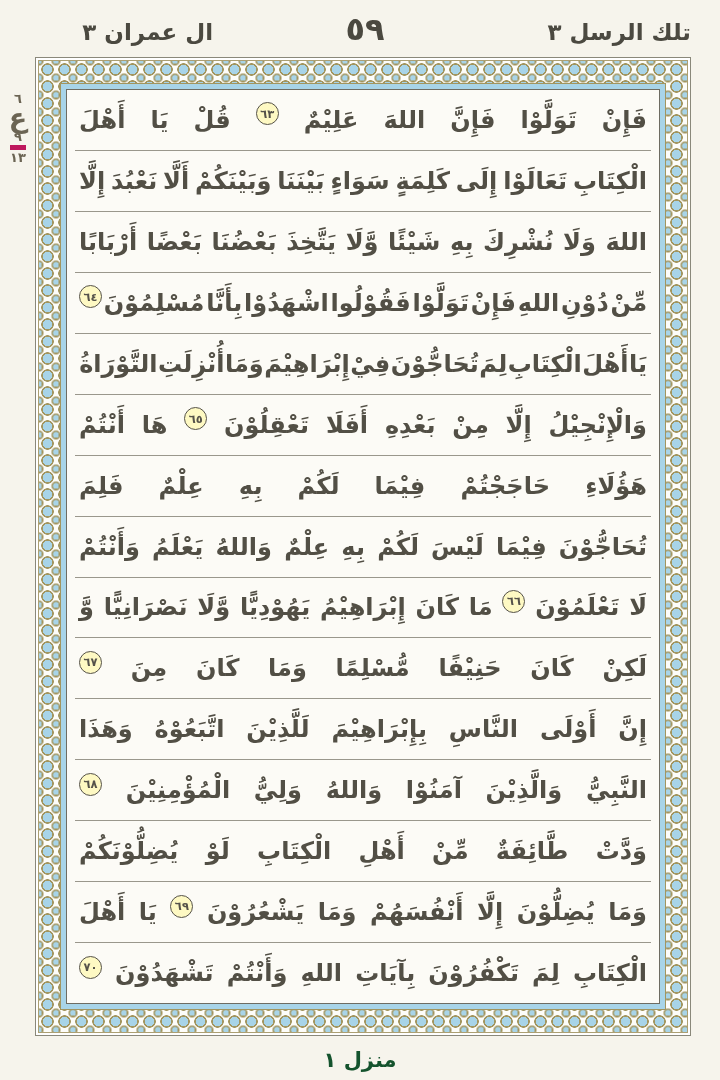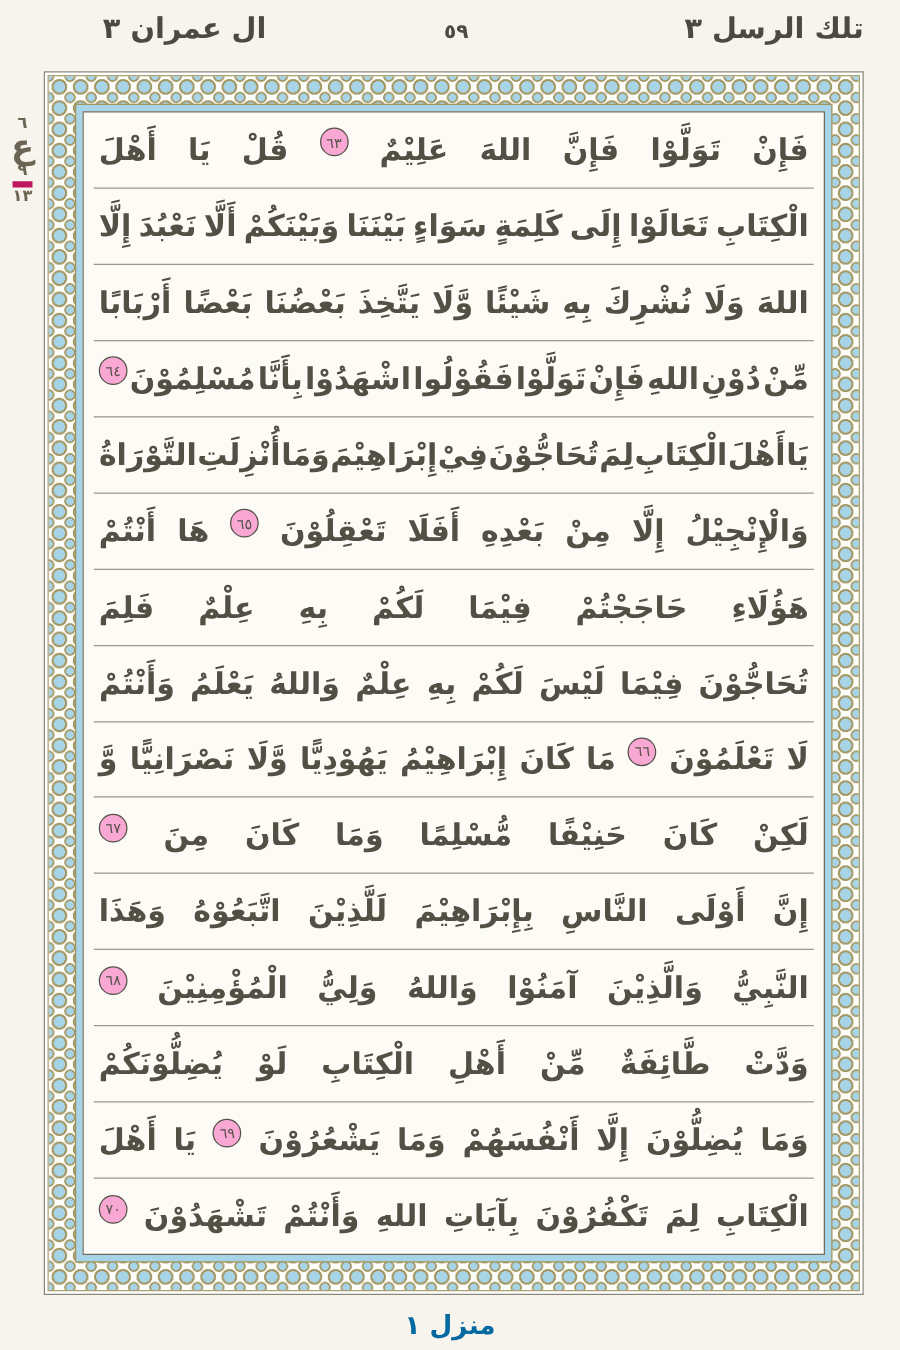--- a/index.html
+++ b/index.html
@@ -13,21 +13,21 @@
   }
   .page { position:absolute; inset:0; }
 
   
   .header {
     position:absolute; top:10px; left:35px; right:29px;
     display:flex; direction:rtl; align-items:baseline;
     font-size:23px; font-weight:bold; color:#4B4940;
   }
   .header .h-right { flex:1; text-align:right; }
-  .header .h-center { flex:1; text-align:center; font-size:16px; }
+  .header .h-center { flex:1; text-align:center; font-size:32px; }
   .header .h-left { flex:1; text-align:center; padding-left:4px; }
 
   
   .frame {
     position:absolute; left:35px; right:29px; top:57px; bottom:44px;
     border:1px solid #8A887A;
     background:#FFFFFF;
     padding:2px;
   }
   .band {
@@ -60,40 +60,40 @@
     white-space:nowrap; overflow:visible;
     padding:0 4px;
   }
   .line:last-child { border-bottom:none; }
   .word { flex:0 0 auto; }
   .vm {
     flex:0 0 auto;
     display:inline-flex; align-items:center; justify-content:center;
     width:23px; height:23px;
     border:1.6px solid #55524A; border-radius:50%;
-    font-size:11.5px; font-weight:normal; color:#55524A;
-    background:#f9a8d4;
+    font-size:11.5px; font-weight:bold; color:#55524A;
+    background:#fef9c3;
     transform:translateY(-6px);
   }
 
   
   .ruku {
     position:absolute; left:4px; top:92px; width:28px;
     display:flex; flex-direction:column; align-items:center;
     color:#6B6453; font-weight:bold; line-height:1.05;
   }
   .ruku .r-top    { font-size:13px; }
   .ruku .r-letter { font-size:27px; margin:-2px 0; }
   .ruku .r-mid    { font-size:13px; }
   .ruku .r-bot    { font-size:13px; border-top:5px solid #be185d; padding-top:1px; margin-top:1px; }
 
   
   .footer {
     position:absolute; left:0; right:0; bottom:8px;
-    text-align:center; font-size:21px; font-weight:bold; color:#0369a1;
+    text-align:center; font-size:21px; font-weight:bold; color:#14532d;
   }
 </style>
 </head>
 <body>
 
 <div class="page">
 
   <div class="header">
     <div class="h-right">تلك الرسل ٣</div>
     <div class="h-center">٥٩</div>

